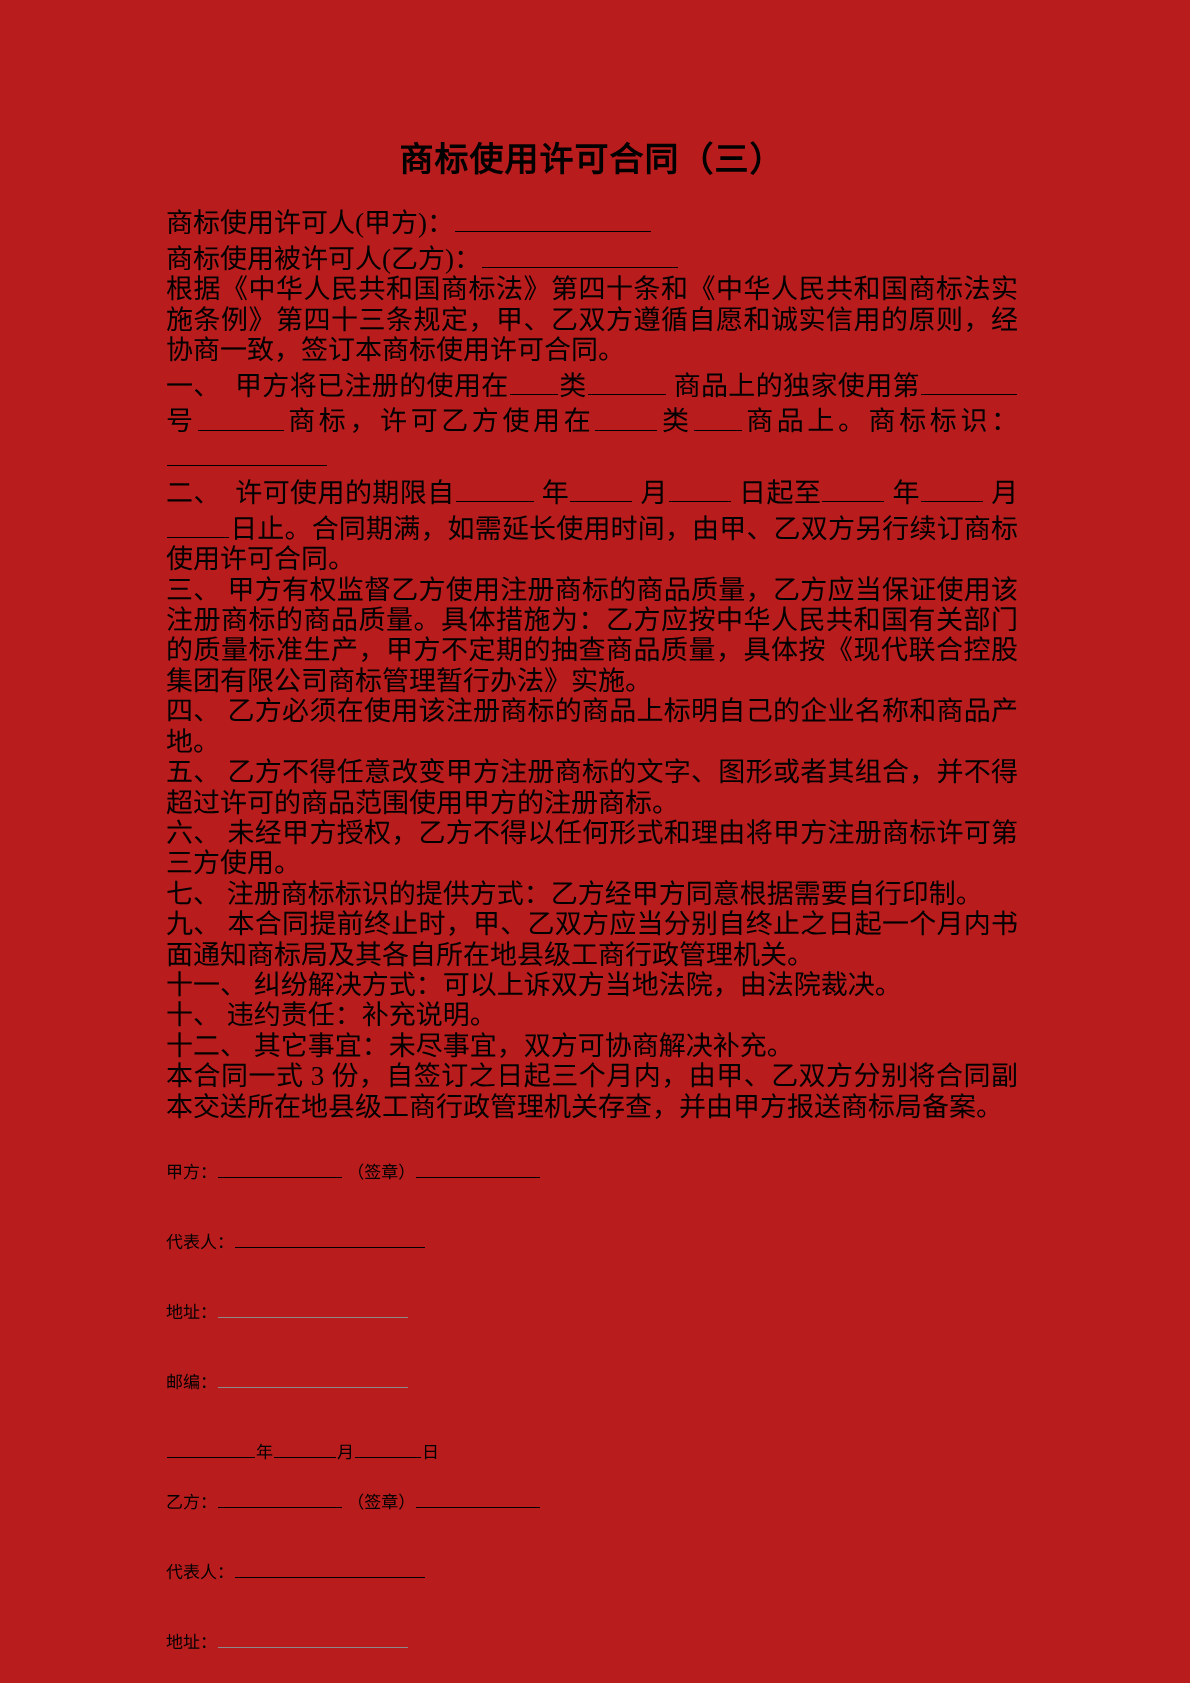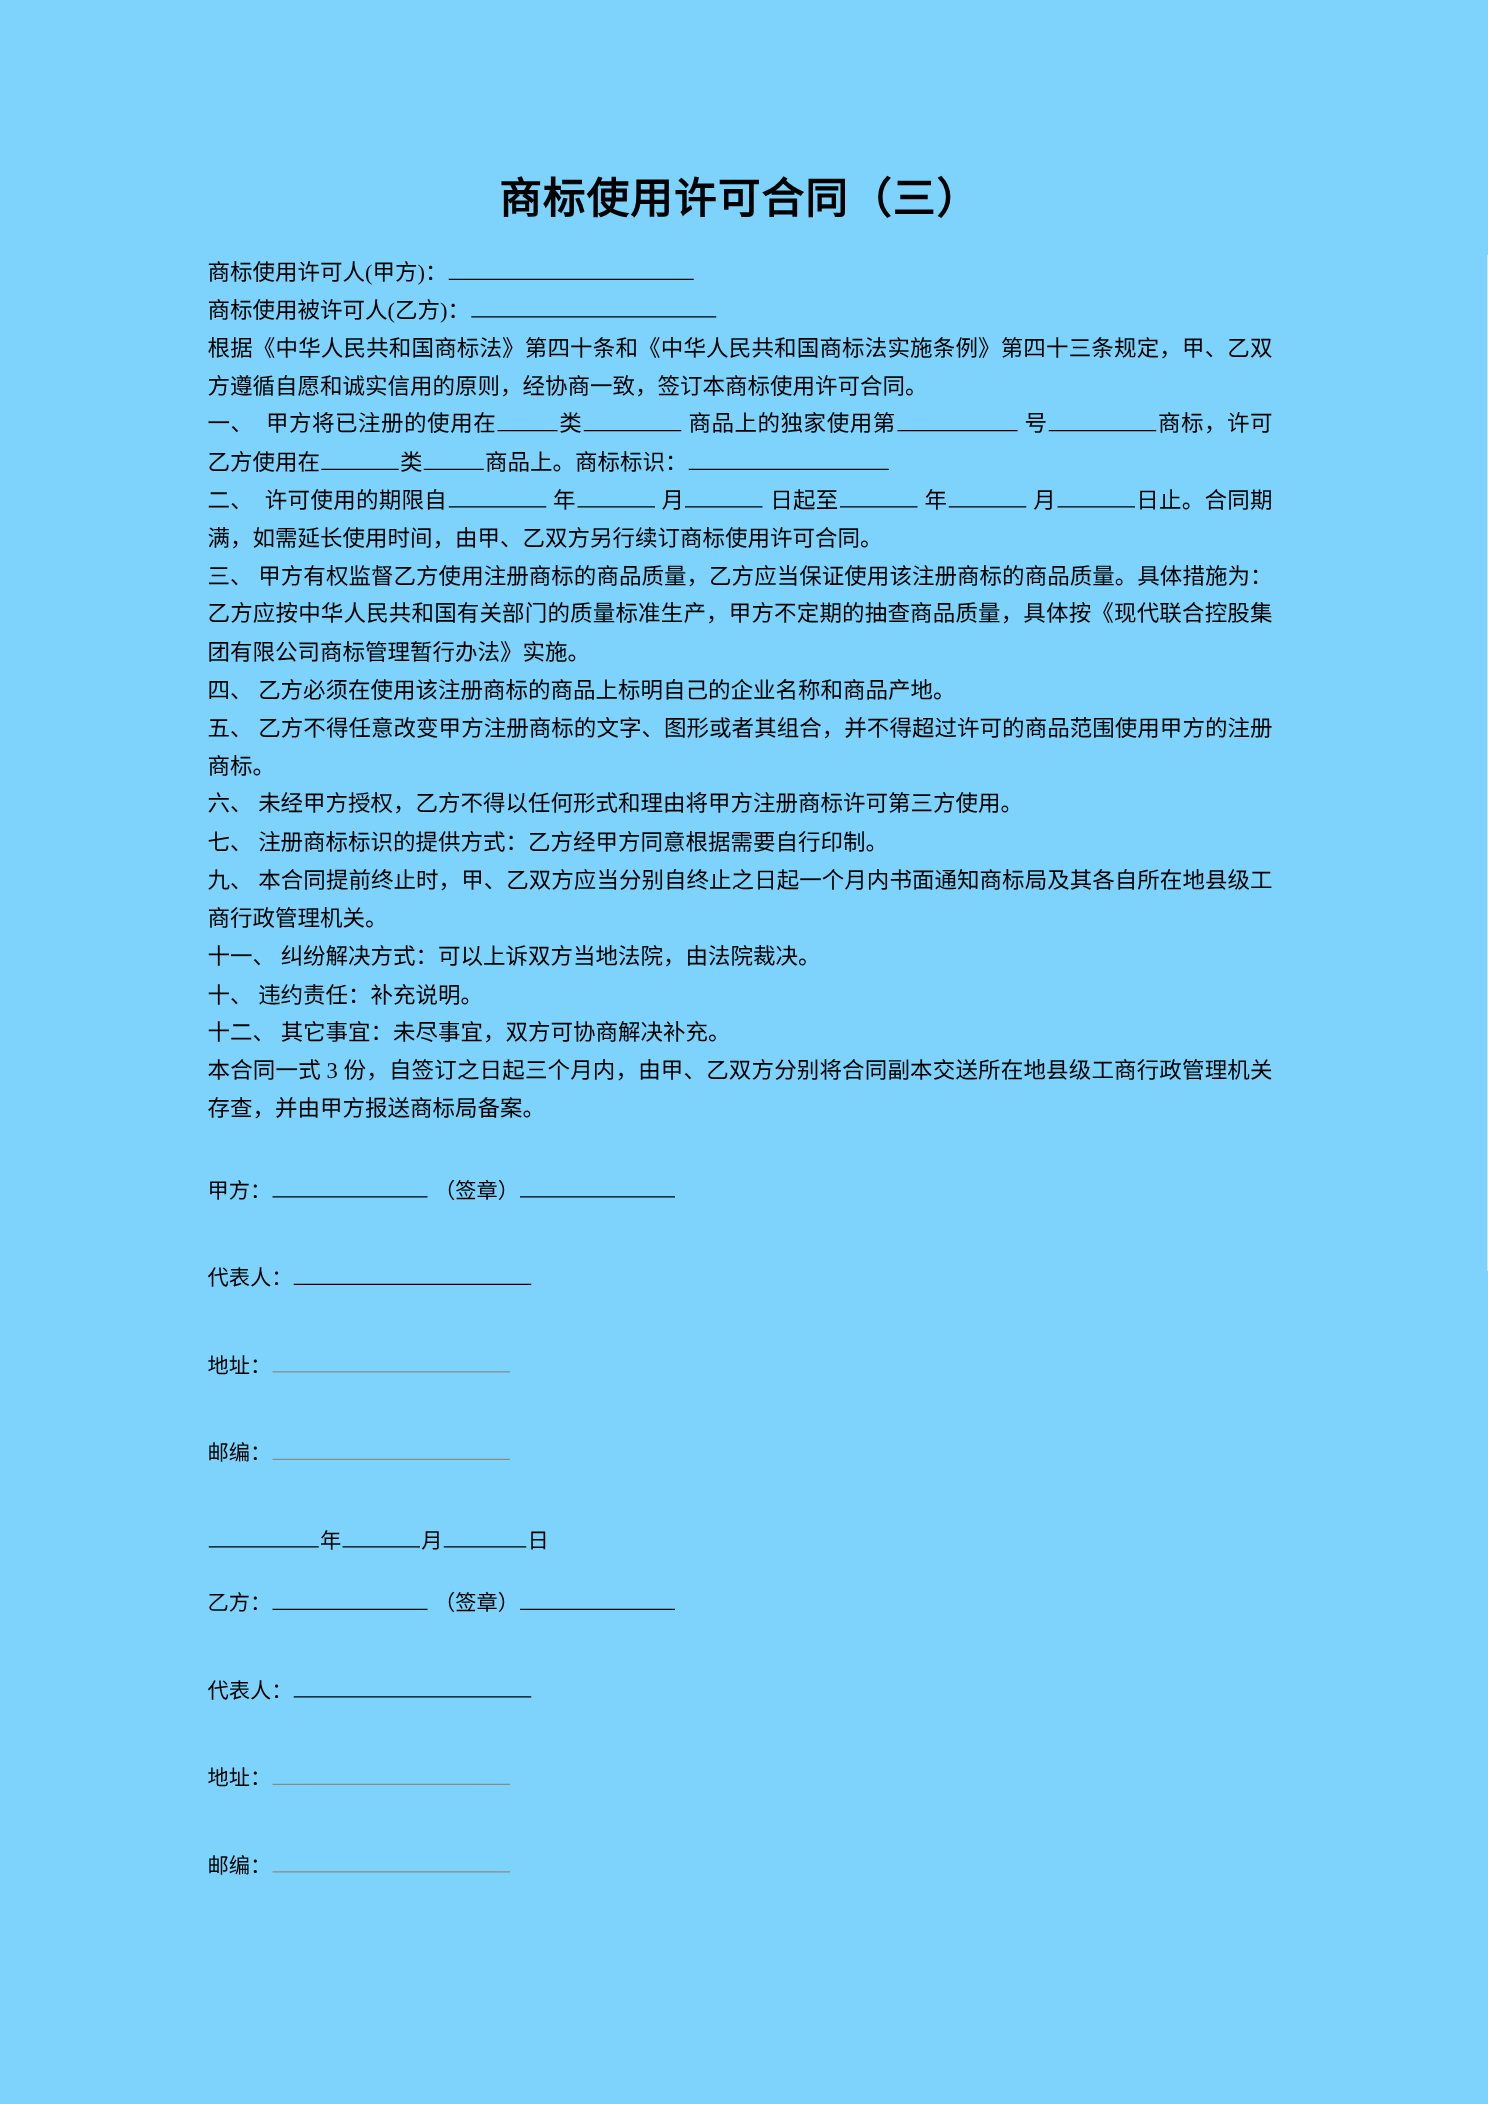--- a/index.html
+++ b/index.html
@@ -10,40 +10,40 @@
   }
   body {
     font-family: "Liberation Serif", "DejaVu Serif", serif;
     color: #000000;
   }
   .page {
     position: relative;
     width: 1190px;
     height: 1683px;
     margin: 0 auto;
-    background: #7dd3fc;
+    background: #b91c1c;
     box-sizing: border-box;
     overflow: hidden;
   }
   .content {
     position: absolute;
     left: 166px;
     top: 140px;
     width: 852px;
   }
   .doc-title {
     font-size: 34px;
     font-weight: bold;
     text-align: center;
     letter-spacing: 1px;
     margin: 0 0 22px 0;
     line-height: 1.2;
   }
   .para {
-    font-size: 18px;
+    font-size: 27px;
     line-height: 30.4px;
     text-align: justify;
     text-justify: inter-ideograph;
     margin: 0;
     word-break: break-all;
   }
   .blank {
     display: inline-block;
     border-bottom: 1px solid #000;
     vertical-align: baseline;

